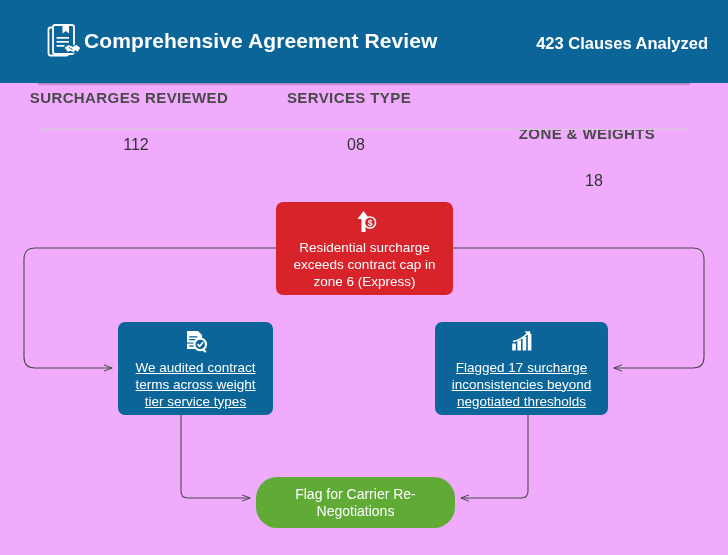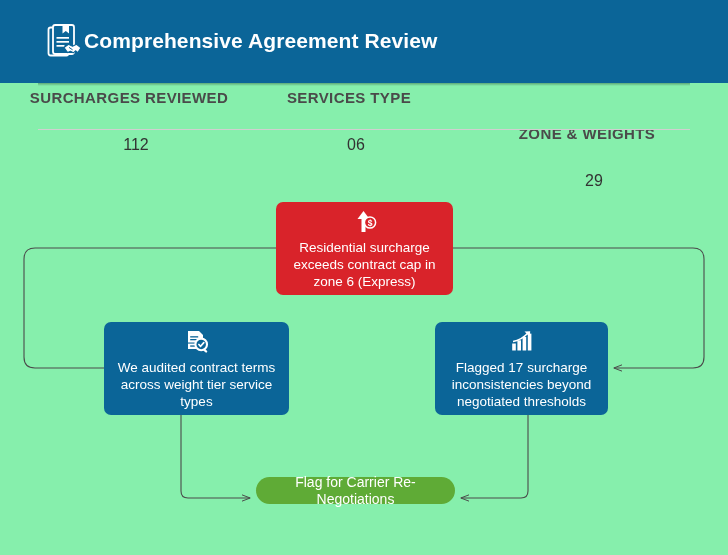--- a/index.html
+++ b/index.html
@@ -10,21 +10,21 @@
     width: 728px;
     height: 555px;
     background: #ffffff;
     font-family: "Liberation Sans", sans-serif;
     overflow: hidden;
   }
   .page {
     position: relative;
     width: 728px;
     height: 555px;
-    background: #86efac;
+    background: #f0abfc;
   }
 
   
   .header {
     position: absolute;
     left: 0; top: 0;
     width: 728px;
     height: 83px;
     background: #0b6598;
   }
@@ -129,32 +129,34 @@
     align-items: flex-end;
     justify-content: center;
   }
 
   .node-alert {
     left: 276px; top: 202px;
     width: 177px; height: 93px;
     background: #d9232a;
   }
   .node-audit {
-    left: 104px; top: 322px;
-    width: 185px; height: 93px;
+    left: 118px; top: 322px;
+    width: 155px; height: 93px;
     background: #0b6598;
+    text-decoration: underline;
   }
   .node-flagged {
     left: 435px; top: 322px;
     width: 173px; height: 93px;
     background: #0b6598;
+    text-decoration: underline;
   }
   .node-outcome {
     left: 256px; top: 477px;
-    width: 199px; height: 27px;
+    width: 199px; height: 51px;
     background: #5fab36;
     border-radius: 21px;
   }
   .node-outcome .node-text {
     font-size: 14px;
     line-height: 17px;
   }
 </style>
 </head>
 <body>
@@ -175,35 +177,36 @@
         <rect x="12.5" y="19" width="12.5" height="1.7" fill="#ffffff"></rect>
         <rect x="12.5" y="23" width="8" height="1.7" fill="#ffffff"></rect>
 
         <g transform="translate(19,18)">
           <path d="M1 7.5 L5.5 4.2 L9.5 6.2 L13.5 4.2 L18 7.8 L14.8 12.6 L12.5 10.8 L10.3 12.8 L7.5 11.2 L4.6 12.6 Z" fill="#ffffff" stroke="#0b6598" stroke-width="1.1" stroke-linejoin="round"></path>
           <path d="M6 7.4 L9.6 9.8" stroke="#0b6598" stroke-width="1" fill="none"></path>
         </g>
       </svg>
     </span>
     <div class="header-title">Comprehensive Agreement Review</div>
+    <div class="header-metric">423 Clauses Analyzed</div>
   </div>
   <div class="header-shadow"></div>
 
   <div class="stats">
     <div class="stat stat-1">
       <div class="stat-label">SURCHARGES REVIEWED</div>
       <div class="stat-value">112</div>
     </div>
     <div class="stat stat-2">
       <div class="stat-label">SERVICES TYPE</div>
-      <div class="stat-value">06</div>
+      <div class="stat-value">08</div>
     </div>
     <div class="stat stat-3">
       <div class="stat-label">ZONE &amp; WEIGHTS</div>
-      <div class="stat-value">29</div>
+      <div class="stat-value">18</div>
     </div>
   </div>
   <div class="stats-divider"></div>
 
   <div class="diagram">
 
     <svg class="connectors" viewBox="0 0 728 555">
       <defs>
         <marker id="arw" markerWidth="9" markerHeight="9" refX="7.4" refY="3.2" orient="auto" markerUnits="strokeWidth">
           <path d="M0,0.3 L7.6,3.2 L0,6.1" fill="none" stroke="#4a4a4a" stroke-width="0.9"></path>

